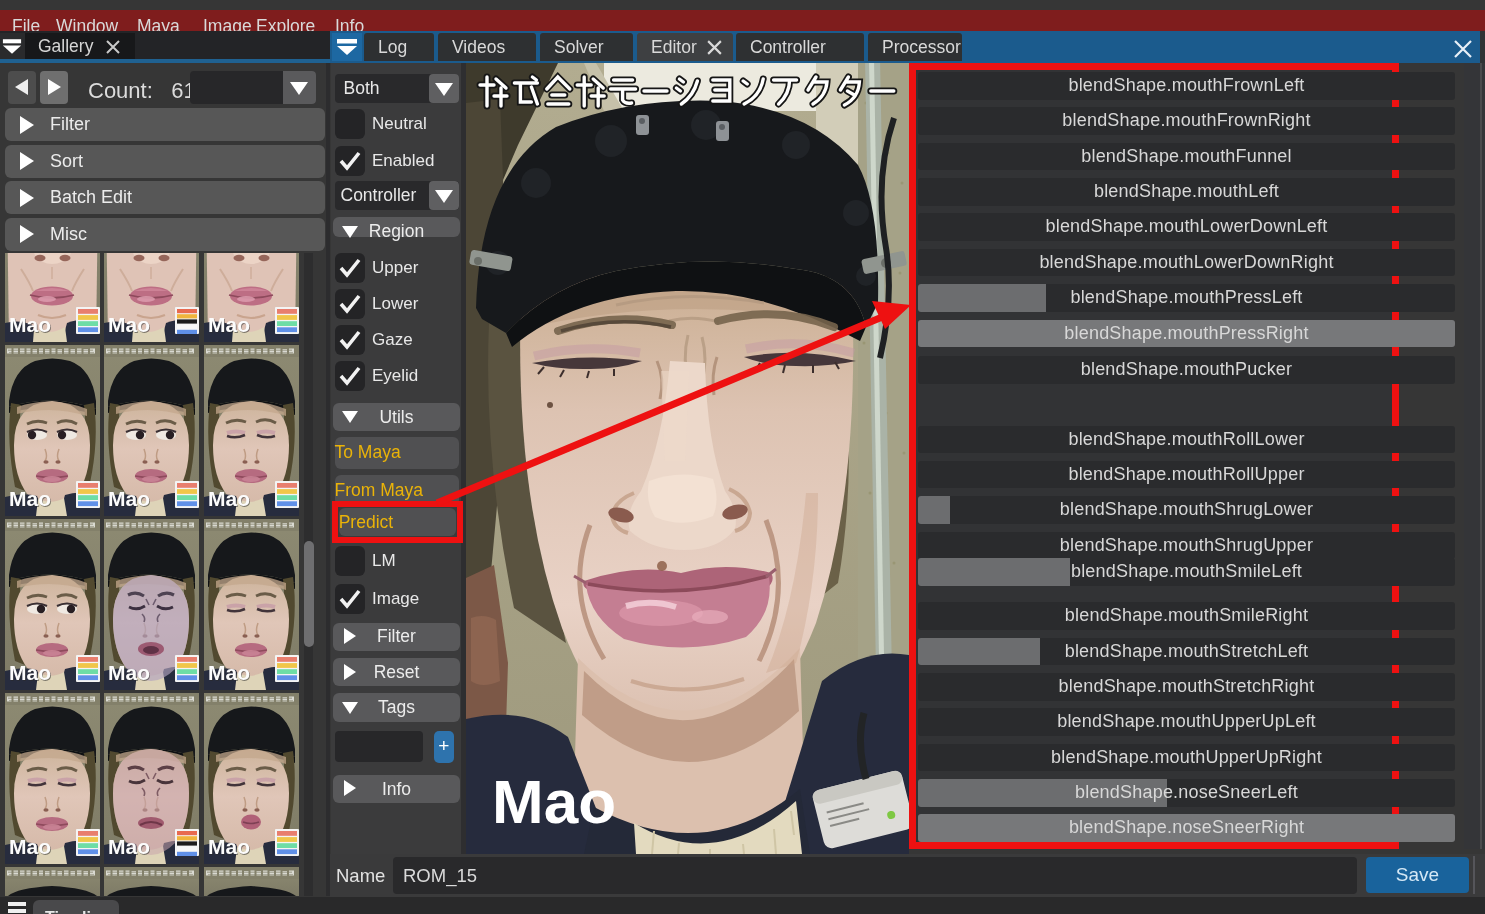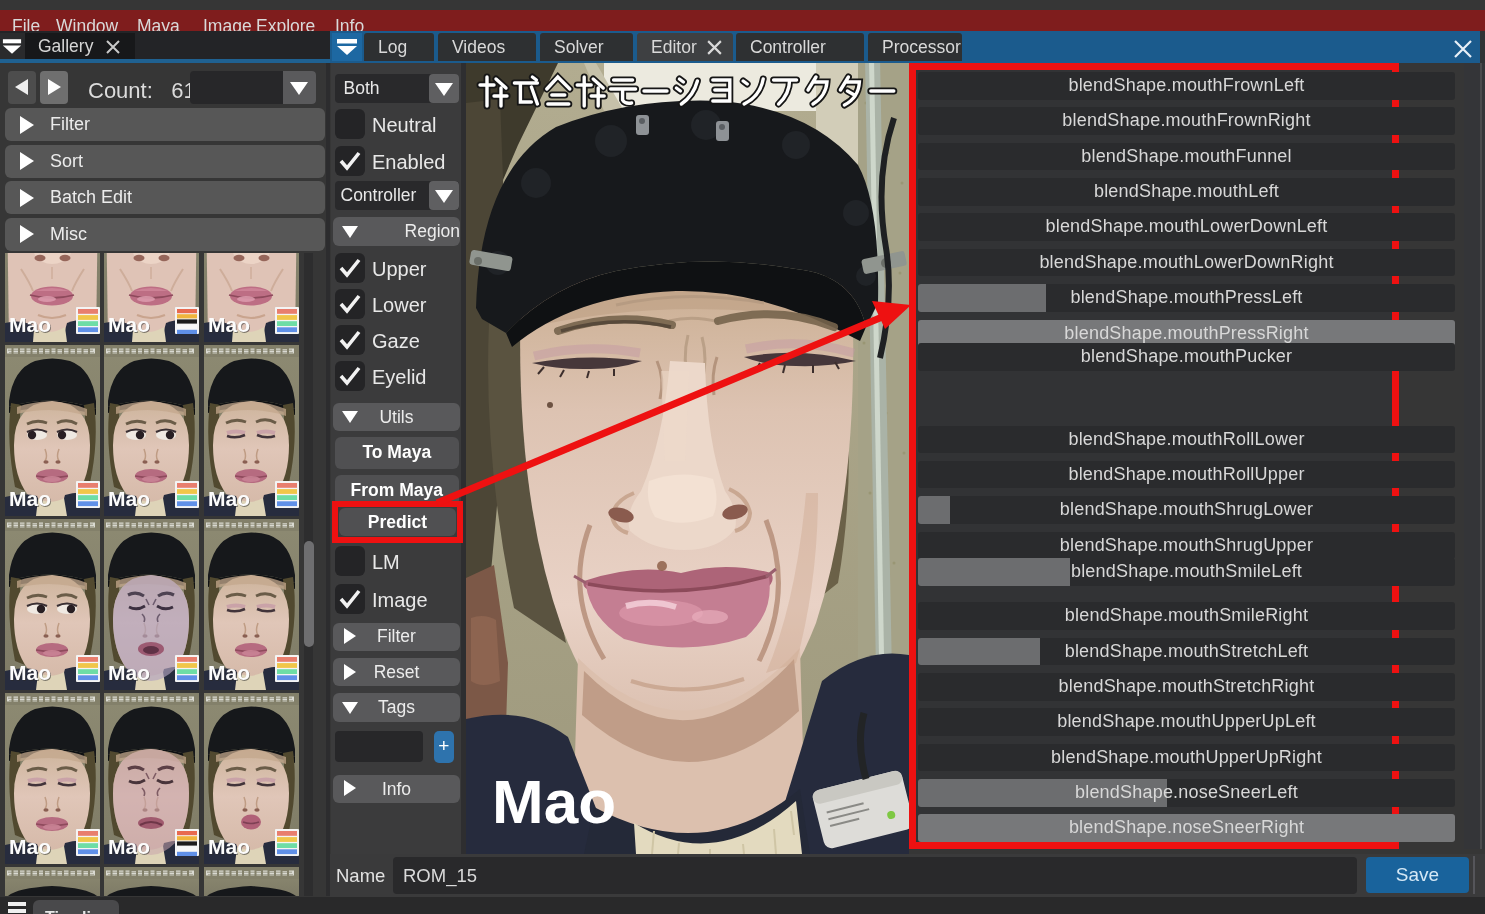--- a/index.html
+++ b/index.html
@@ -17,22 +17,22 @@
 #gallery{top:63px;left:0;width:330px;height:833px;background:#363636;}
 .gbtn{position:absolute;border-radius:4px;}
 .hdr{position:absolute;left:5px;width:320px;height:33px;background:#575757;border-radius:6px;color:#ececec;font-size:18px;line-height:33px;}
 .hdr .lbl{position:absolute;left:45px;top:0;}
 .tri-r{position:absolute;width:0;height:0;border-left:14px solid #fff;border-top:9px solid transparent;border-bottom:9px solid transparent;}
 .tri-d{position:absolute;width:0;height:0;border-top:13px solid #fff;border-left:9px solid transparent;border-right:9px solid transparent;}
 
 #ctrlcol{top:63px;left:331px;width:135px;height:791px;background:#3b3b3c;}
 .cc{position:absolute;left:3.5px;width:124.5px;}
 .chk{position:absolute;left:3.5px;width:30px;height:30px;background:#242426;border-radius:6px;}
-.clbl{position:absolute;left:41px;color:#e8e8e8;font-size:20px;}
-.cbtn{position:absolute;left:3.5px;width:124.5px;background:#505052;border-radius:6px;color:#ffffff;font-size:17.5px;text-align:center;font-weight:bold;}
+.clbl{position:absolute;left:41px;color:#e8e8e8;font-size:17px;}
+.cbtn{position:absolute;left:3.5px;width:124.5px;background:#505052;border-radius:6px;color:#eab308;font-size:17.5px;text-align:left;}
 .chd{position:absolute;left:2px;width:127px;background:#59595b;border-radius:6px;color:#ececec;font-size:17.5px;}
 
 #rpanel{top:63px;left:909px;width:490px;height:786px;background:#323335;border:7px solid #ee1111;}
 .brow{position:absolute;left:2px;width:537px;height:27.5px;background:#2a2b2d;border-radius:3px;color:#d8d8d8;font-size:18px;line-height:27.5px;text-align:center;letter-spacing:0.2px;}
 .bfill{position:absolute;left:0;top:0;height:27.5px;background:#6c6d6f;border-radius:3px 0 0 3px;}
 
 #namebar{top:854px;left:330px;width:1155px;height:43px;background:#3a3a3b;}
 #botstrip{top:897px;left:0;width:1485px;height:17px;background:#29292a;}
 </style></head><body>
 <div id="root">
@@ -395,21 +395,21 @@
         <svg width="26" height="24" style="position:absolute;left:2px;top:3px" viewBox="0 0 26 24">
           <path d="M4 12 L10 19 L22 4" stroke="#f2f2f2" stroke-width="3.6" fill="none"></path>
         </svg>
       </div>
       <div class="clbl" style="top:87.5px">Enabled</div>
 <div class="cc" style="top:117.8px;height:29px;background:#29292b;border-radius:4px;color:#e8e8e8;font-size:17.5px;line-height:28px;padding-left:6px;overflow:hidden">Controller
 <div class="abs" style="right:0;top:0;width:30px;height:29px;background:#5f5f61;border-radius:4px">
           <div class="tri-d" style="left:6px;top:9px"></div>
         </div>
 </div>
-<div class="chd" style="top:154.3px;height:29px;line-height:29px;text-align:right"><div class="tri-d" style="left:9px;top:9px;border-top-width:12px;border-left-width:8.5px;border-right-width:8.5px"></div>Region</div>
+<div class="chd" style="top:154.3px;height:20px;line-height:29px;text-align:center"><div class="tri-d" style="left:9px;top:9px;border-top-width:12px;border-left-width:8.5px;border-right-width:8.5px"></div>Region</div>
 <div class="chk" style="top:190.3px">
         <svg width="26" height="24" style="position:absolute;left:2px;top:3px" viewBox="0 0 26 24">
           <path d="M4 12 L10 19 L22 4" stroke="#f2f2f2" stroke-width="3.6" fill="none"></path>
         </svg>
       </div>
       <div class="clbl" style="top:195.3px">Upper</div>
 <div class="chk" style="top:226px">
         <svg width="26" height="24" style="position:absolute;left:2px;top:3px" viewBox="0 0 26 24">
           <path d="M4 12 L10 19 L22 4" stroke="#f2f2f2" stroke-width="3.6" fill="none"></path>
         </svg>
@@ -643,21 +643,21 @@
 
 <div class="abs" id="rpanel">
 <div class="brow" style="top:2.0px">blendShape.mouthFrownLeft</div>
 <div class="brow" style="top:37.4px">blendShape.mouthFrownRight</div>
 <div class="brow" style="top:72.7px">blendShape.mouthFunnel</div>
 <div class="brow" style="top:108.1px">blendShape.mouthLeft</div>
 <div class="brow" style="top:143.4px">blendShape.mouthLowerDownLeft</div>
 <div class="brow" style="top:178.8px">blendShape.mouthLowerDownRight</div>
 <div class="brow" style="top:214.1px"><div class="bfill" style="width:128px"></div><span style="position:relative;z-index:2">blendShape.mouthPressLeft</span></div>
 <div class="brow" style="top:249.5px;background:#77787a"><span style="position:relative;z-index:2">blendShape.mouthPressRight</span></div>
-<div class="brow" style="top:273px">blendShape.mouthPucker</div>
+<div class="brow" style="top:286px">blendShape.mouthPucker</div>
 <div class="brow" style="top:355.5px">blendShape.mouthRollLower</div>
 <div class="brow" style="top:390.9px">blendShape.mouthRollUpper</div>
 <div class="brow" style="top:426.2px"><div class="bfill" style="width:32px"></div><span style="position:relative;z-index:2">blendShape.mouthShrugLower</span></div>
 <div class="brow" style="top:461.6px">blendShape.mouthShrugUpper</div>
 <div class="brow" style="top:488px"><div class="bfill" style="width:152px"></div><span style="position:relative;z-index:2">blendShape.mouthSmileLeft</span></div>
 <div class="brow" style="top:532.2px">blendShape.mouthSmileRight</div>
 <div class="brow" style="top:567.6px"><div class="bfill" style="width:122px"></div><span style="position:relative;z-index:2">blendShape.mouthStretchLeft</span></div>
 <div class="brow" style="top:603.0px">blendShape.mouthStretchRight</div>
 <div class="brow" style="top:638.3px">blendShape.mouthUpperUpLeft</div>
 <div class="brow" style="top:673.6px">blendShape.mouthUpperUpRight</div>

